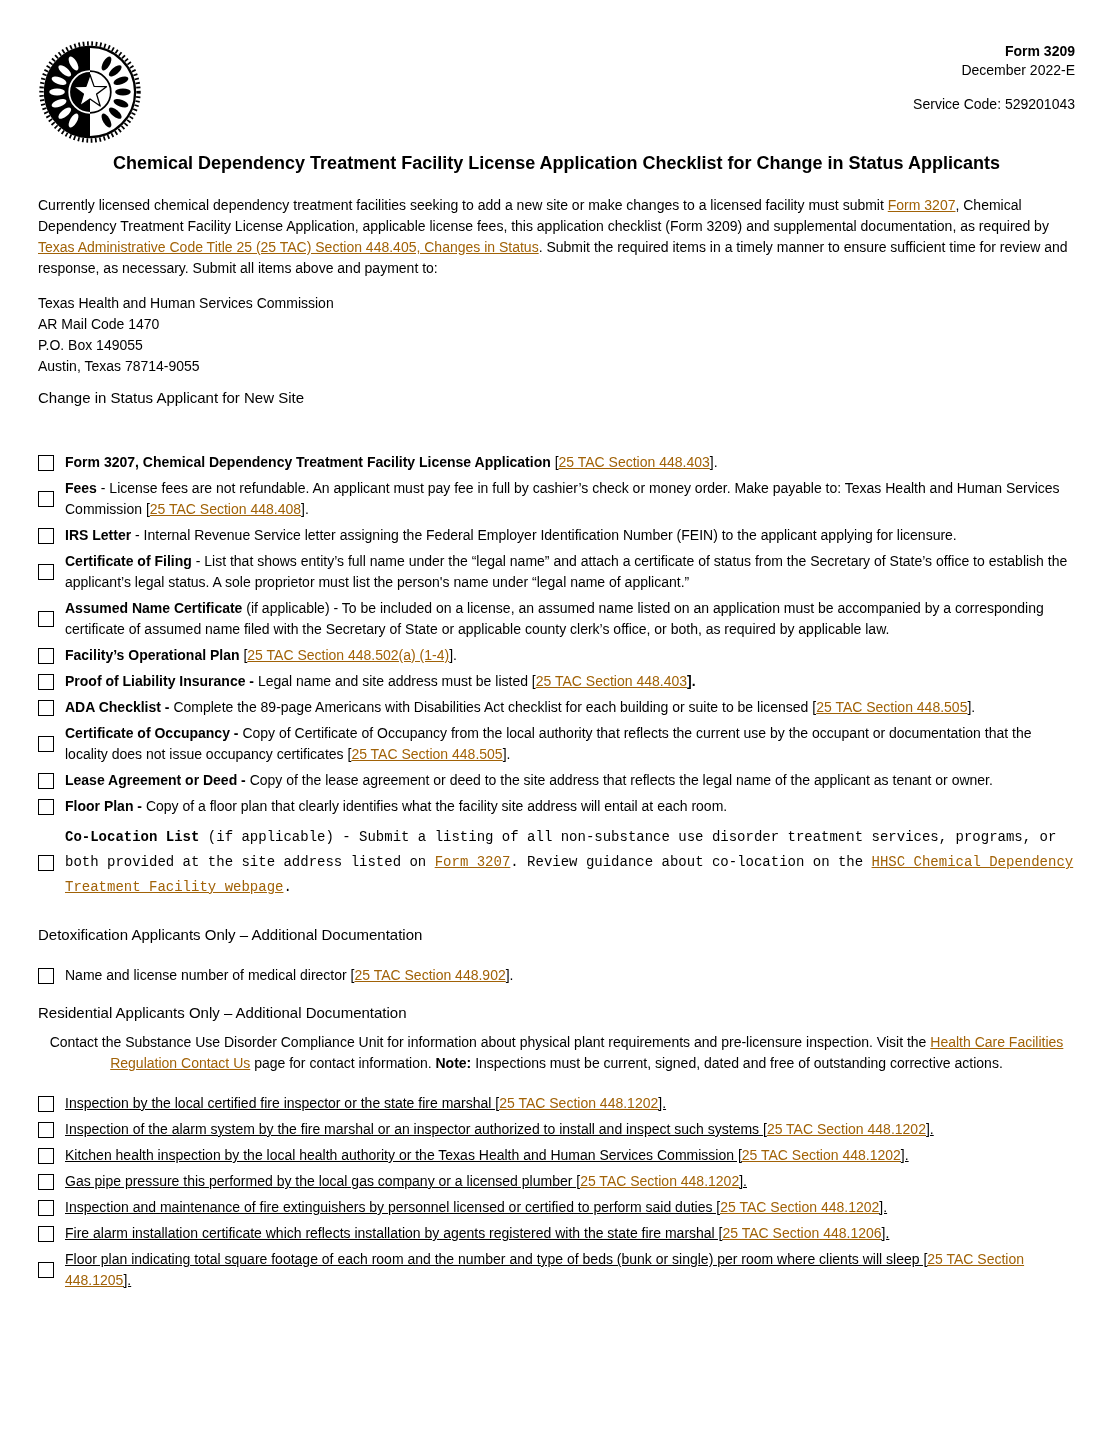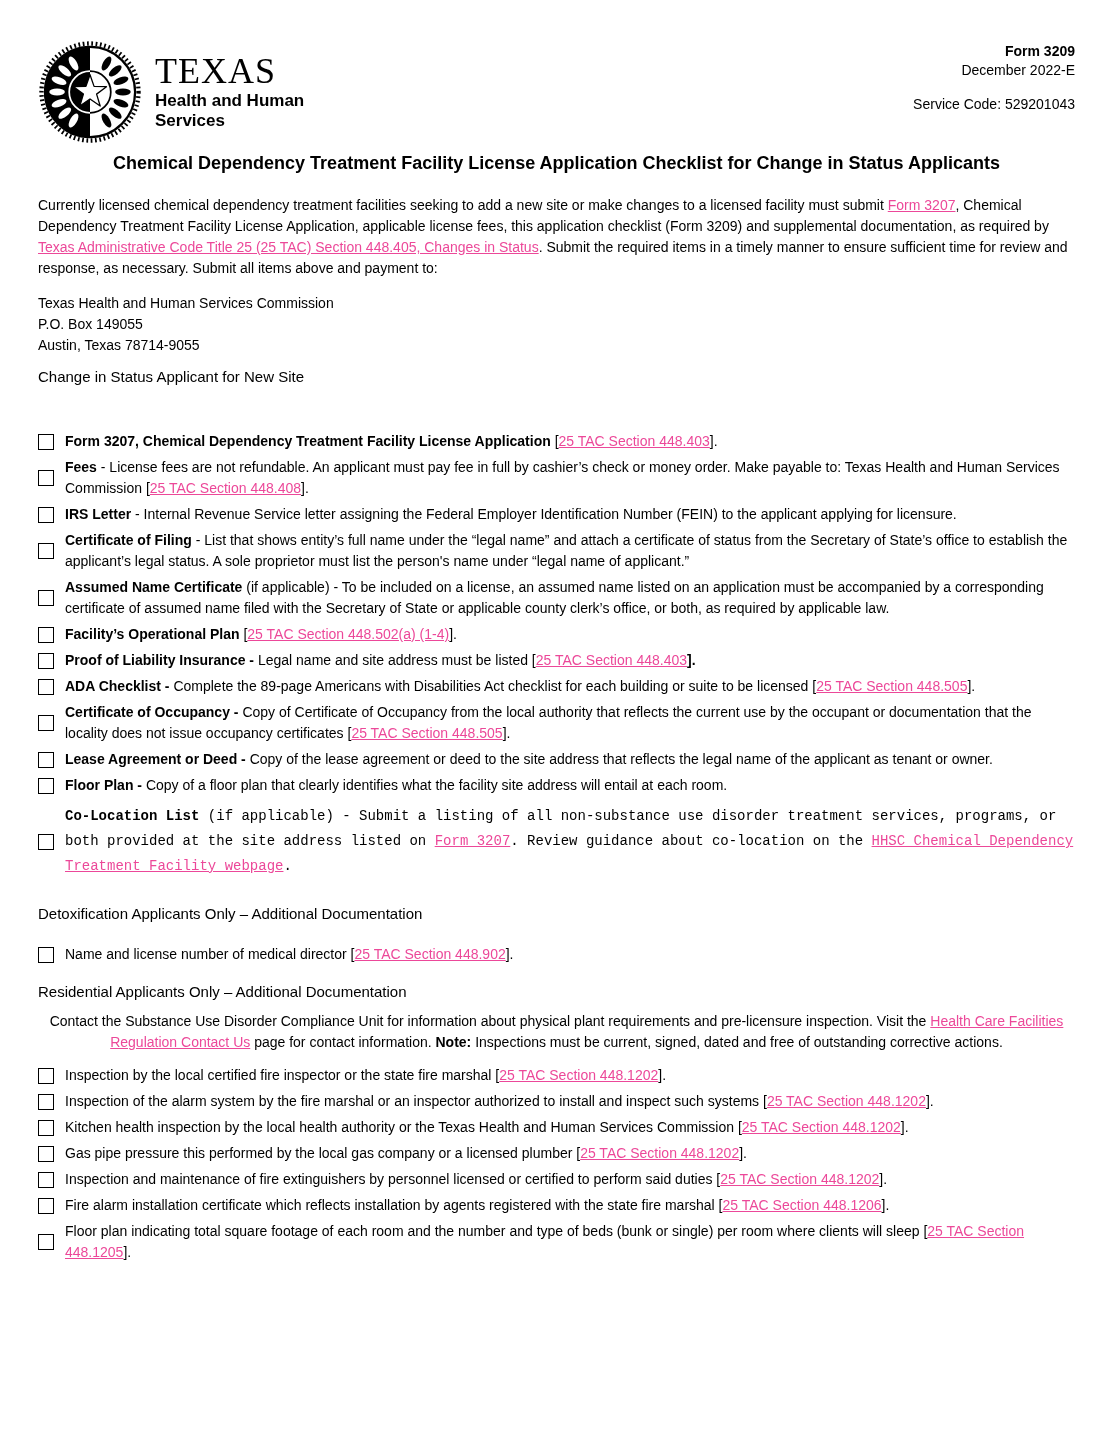--- a/index.html
+++ b/index.html
@@ -34,32 +34,32 @@
   .address div{ line-height:21px; }
   h2.sec{ font-size:15px; line-height:22px; font-weight:normal; }
   .sec-newsite{ margin-top:10px; }
   .sec-detox{ margin-top:24px; }
   .sec-res{ margin-top:16px; }
   .res-intro{ margin-top:8px;text-align:center; }
   
   .checklist{ }
   .cl-first{ margin-top:43px; }
   .cl-detox{ margin-top:19px; }
-  .cl-res{ margin-top:12px; }
+  .cl-res{ margin-top:19px;text-decoration:underline; }
   .check-item{ display:flex; align-items:center; margin-bottom:5px; }
   .checkbox{
     flex:0 0 auto; width:16px; height:16px; border:1.5px solid #000;
     background:#fff; margin-right:11px; display:inline-block;
   }
   .item-text{ flex:1 1 auto; }
   .check-item.loose{ margin-top:8px; }
   .check-item.loose .item-text{ line-height:25px;font-family:Liberation Mono, monospace; }
   
   .seg-b{ font-weight:bold; }
-  .seg-l{ color:#ec4899; text-decoration:underline; cursor:pointer; }
+  .seg-l{ color:#a16207; text-decoration:underline; cursor:pointer; }
 </style>
 </head>
 <body>
 
 <div class="page">
 
   <div class="hdr">
     <div class="brand">
       <div class="seal-wrap">
         <svg viewBox="0 0 120 120" width="104" height="104" aria-hidden="true">
@@ -82,41 +82,35 @@
             <ellipse cx="60" cy="22" rx="4" ry="9" transform="rotate(90 60 60)"></ellipse>
             <ellipse cx="60" cy="22" rx="4" ry="9" transform="rotate(110 60 60)"></ellipse>
             <ellipse cx="60" cy="22" rx="4" ry="9" transform="rotate(130 60 60)"></ellipse>
             <ellipse cx="60" cy="22" rx="4" ry="9" transform="rotate(150 60 60)"></ellipse>
           </g>
           <path d="M60 36 A24 24 0 0 0 60 84" fill="none" stroke="#fff" stroke-width="2"></path>
           <path d="M60 36 A24 24 0 0 1 60 84" fill="none" stroke="#000" stroke-width="2"></path>
           <polygon points="60,40 64.7,53.53 79.02,53.82 67.61,62.47 71.76,76.18 60,68 48.24,76.18 52.39,62.47 40.98,53.82 55.3,53.53" fill="#fff" stroke="#000" stroke-width="1.5" stroke-linejoin="round"></polygon>
         </svg>
       </div>
-      <div class="brand-text">
-        <div class="brand-texas">TEXAS</div>
-        <div class="brand-sub">
-          <div>Health and Human</div>
-          <div>Services</div>
-        </div>
-      </div>
     </div>
     <div class="form-meta">
       <div class="form-number">Form 3209</div>
       <div class="form-edition">December 2022-E</div>
       <div class="service-code">Service Code: 529201043</div>
     </div>
   </div>
 
   <h1 class="form-title">Chemical Dependency Treatment Facility License Application Checklist for Change in Status Applicants</h1>
 
   <p class="intro"><span>Currently licensed chemical dependency treatment facilities seeking to add a new site or make changes to a licensed facility must submit </span><span class="seg-l">Form 3207</span><span>, Chemical Dependency Treatment Facility License Application, applicable license fees, this application checklist (Form 3209) and supplemental documentation, as required by </span><span class="seg-l">Texas Administrative Code Title 25 (25 TAC) Section 448.405, Changes in Status</span><span>. Submit the required items in a timely manner to ensure sufficient time for review and response, as necessary. Submit all items above and payment to:</span></p>
 
   <div class="address">
     <div>Texas Health and Human Services Commission</div>
+    <div>AR Mail Code 1470</div>
     <div>P.O. Box 149055</div>
     <div>Austin, Texas 78714-9055</div>
   </div>
 
   <h2 class="sec sec-newsite">Change in Status Applicant for New Site</h2>
 
   <div class="checklist cl-first">
     <div class="check-item">
       <span class="checkbox"></span>
       <div class="item-text"><span class="seg-b">Form 3207, Chemical Dependency Treatment Facility License Application </span><span>[</span><span class="seg-l">25 TAC Section 448.403</span><span>].</span></div>

